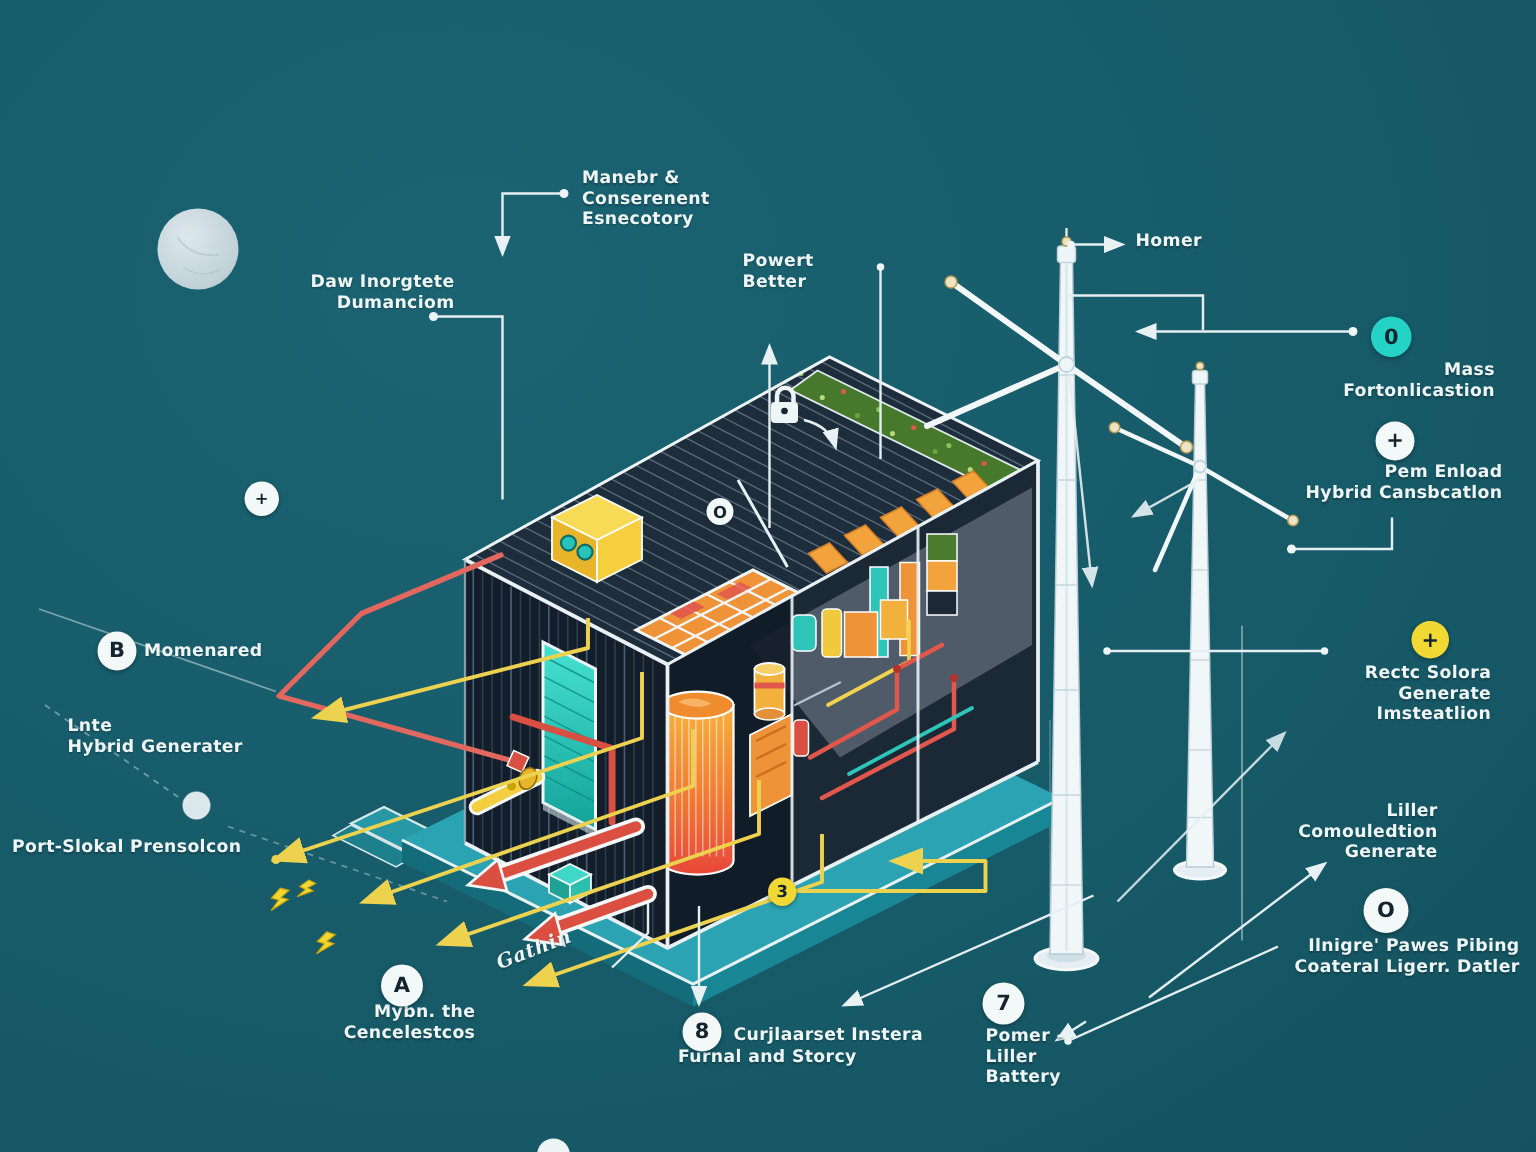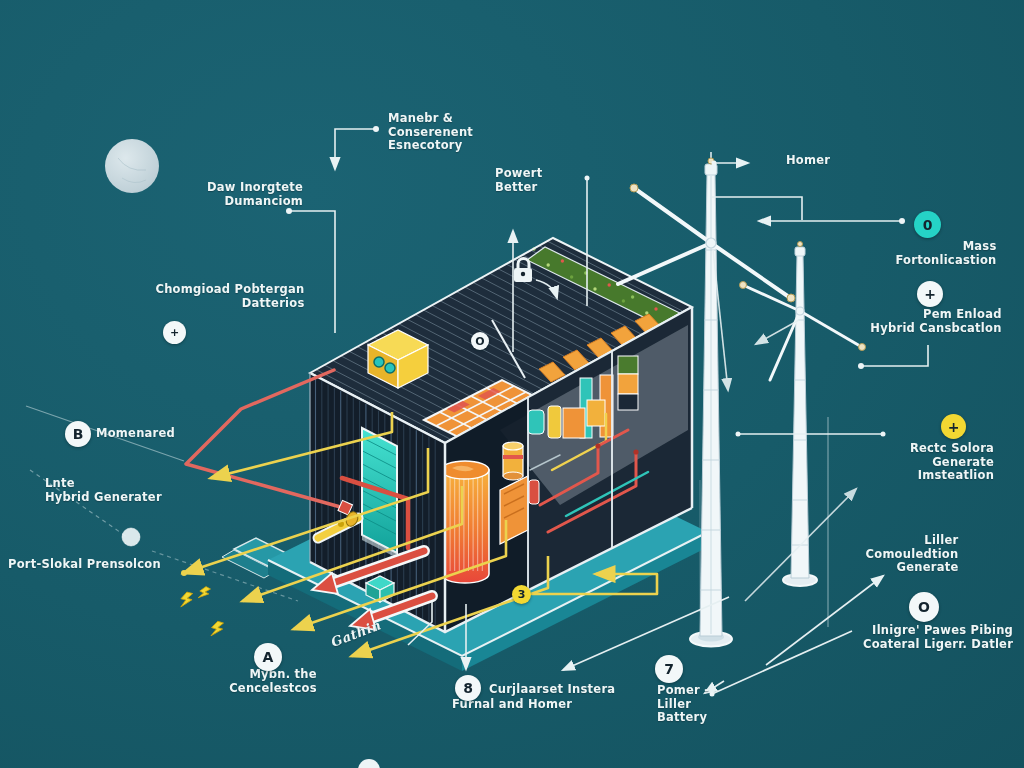--- a/index.html
+++ b/index.html
@@ -408,24 +408,20 @@
     <div>Esnecotory</div>
   </div>
   <div class="lbl" style="left:495px;top:167px">
     <div>Powert</div>
     <div>Better</div>
   </div>
   <div class="lbl center" style="left:255px;top:181px">
     <div>Daw Inorgtete</div>
     <div>Dumanciom</div>
   </div>
-  <div class="lbl center" style="left:230px;top:283px">
-    <div>Chomgioad Pobtergan</div>
-    <div>Datterios</div>
-  </div>
   <div class="lbl" style="left:96px;top:427px">
     <div>Momenared</div>
   </div>
   <div class="lbl" style="left:45px;top:477px">
     <div>Lnte</div>
     <div>Hybrid Generater</div>
   </div>
   <div class="lbl" style="left:8px;top:558px">
     <div>Port-Slokal Prensolcon</div>
   </div>
@@ -433,28 +429,28 @@
     <div>Mybn. the</div>
     <div>Cencelestcos</div>
   </div>
   <div class="lbl script" style="left:330px;top:626px">
     <div>Gathin</div>
   </div>
   <div class="lbl" style="left:489px;top:683px">
     <div>Curjlaarset Instera</div>
   </div>
   <div class="lbl" style="left:452px;top:698px">
-    <div>Furnal and Homer</div>
+    <div>Furnal and Storcy</div>
   </div>
   <div class="lbl" style="left:657px;top:684px">
     <div>Pomer -</div>
     <div>Liller</div>
     <div>Battery</div>
   </div>
-  <div class="lbl" style="left:786px;top:154px">
+  <div class="lbl" style="left:757px;top:154px">
     <div>Homer</div>
   </div>
   <div class="lbl center" style="left:946px;top:240px">
     <div>Mass</div>
     <div>Fortonlicastion</div>
   </div>
   <div class="lbl center" style="left:936px;top:308px">
     <div>Pem Enload</div>
     <div>Hybrid Cansbcatlon</div>
   </div>

